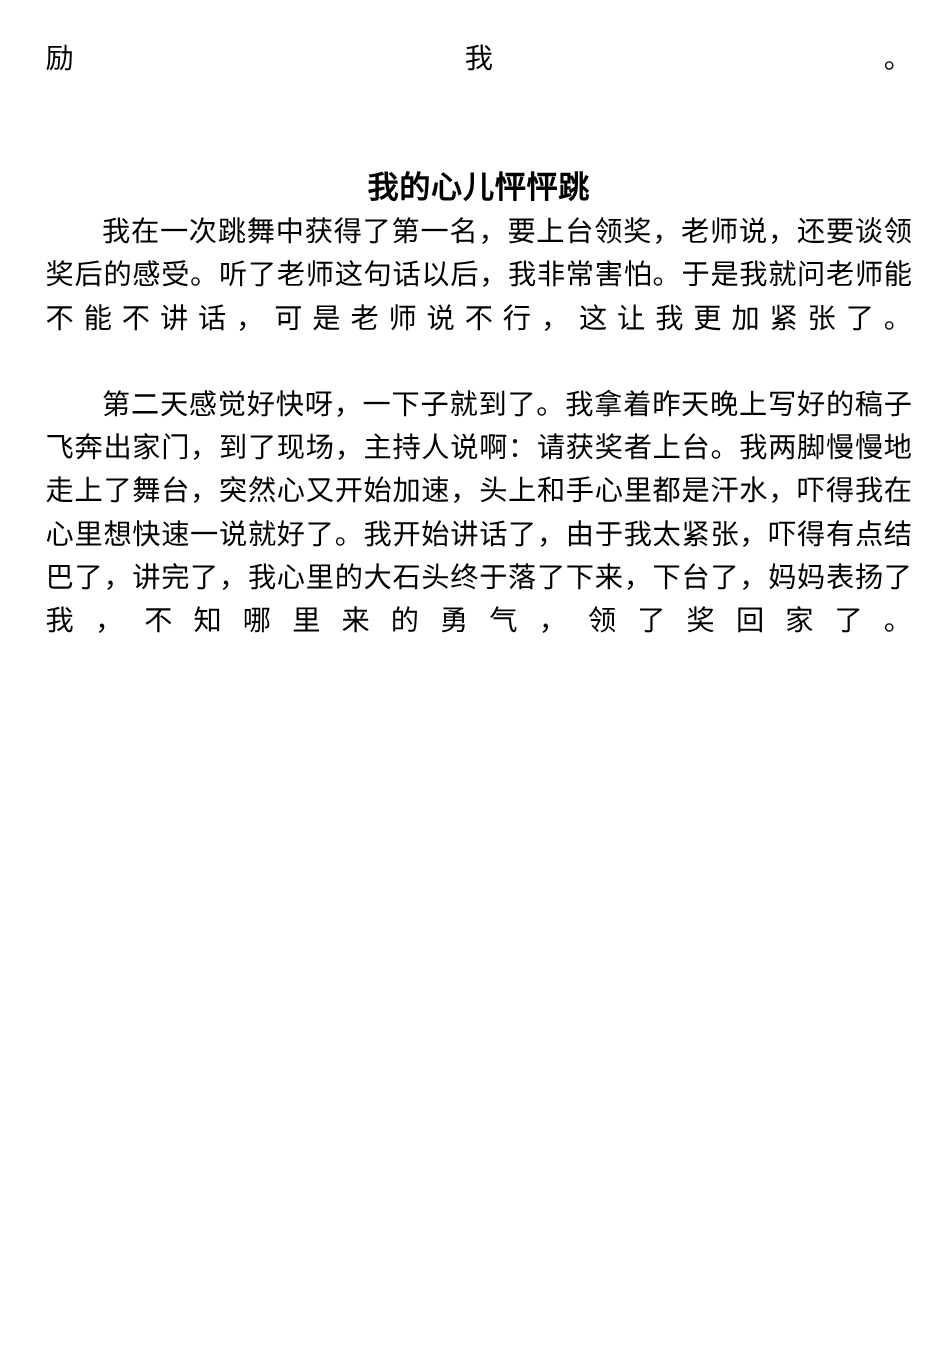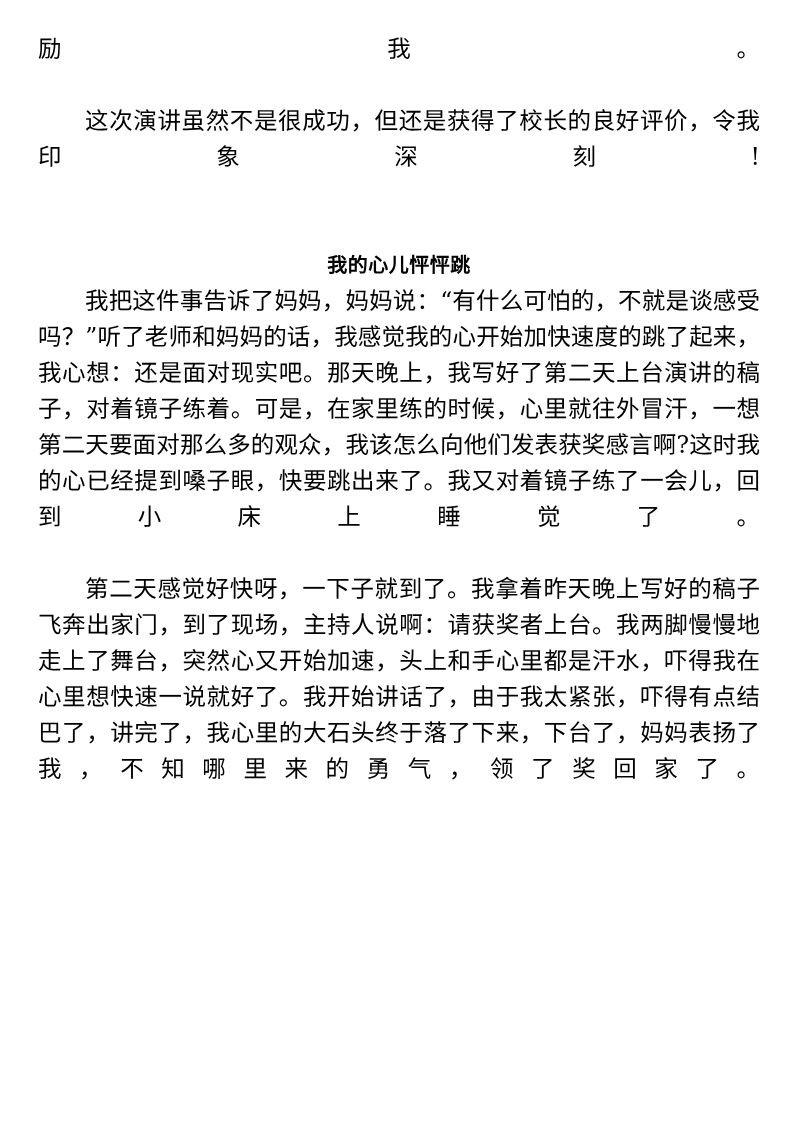--- a/index.html
+++ b/index.html
@@ -55,46 +55,45 @@
   
   .para::after {
     content: "";
     display: inline-block;
     width: 100%;
   }
 
   
   .heading {
     margin: 0;
-    font-size: 20px;
+    font-size: 26px;
     line-height: 36px;
     font-weight: bold;
     text-align: center;
     letter-spacing: 0.5px;
   }
 
   .spacer-line {
     height: 36px;
   }
 </style>
 </head>
 <body>
 
 <div class="page">
   <div class="text-column">
 
     <p class="para">励我。</p>
 
 
-    <p class="para indent">这次演讲虽然不是很成功，但还是获得了校长的良好评价，令我印象深刻!</p>
 
     <div class="spacer-line"></div>
 
     <h2 class="heading">我的心儿怦怦跳</h2>
 
 
+    <p class="para indent">我在一次跳舞中获得了第一名，要上台领奖，老师说，还要谈领奖后的感受。听了老师这句话以后，我非常害怕。于是我就问老师能不能不讲话，可是老师说不行，这让我更加紧张了。</p>
 
-    <p class="para indent">我把这件事告诉了妈妈，妈妈说：“有什么可怕的，不就是谈感受吗？”听了老师和妈妈的话，我感觉我的心开始加快速度的跳了起来，我心想：还是面对现实吧。那天晚上，我写好了第二天上台演讲的稿子，对着镜子练着。可是，在家里练的时候，心里就往外冒汗，一想第二天要面对那么多的观众，我该怎么向他们发表获奖感言啊?这时我的心已经提到嗓子眼，快要跳出来了。我又对着镜子练了一会儿，回到小床上睡觉了。</p>
 
     <p class="para indent">第二天感觉好快呀，一下子就到了。我拿着昨天晚上写好的稿子飞奔出家门，到了现场，主持人说啊：请获奖者上台。我两脚慢慢地走上了舞台，突然心又开始加速，头上和手心里都是汗水，吓得我在心里想快速一说就好了。我开始讲话了，由于我太紧张，吓得有点结巴了，讲完了，我心里的大石头终于落了下来，下台了，妈妈表扬了我，不知哪里来的勇气，领了奖回家了。</p>
 
   </div>
 </div>
 
 </body></html>

